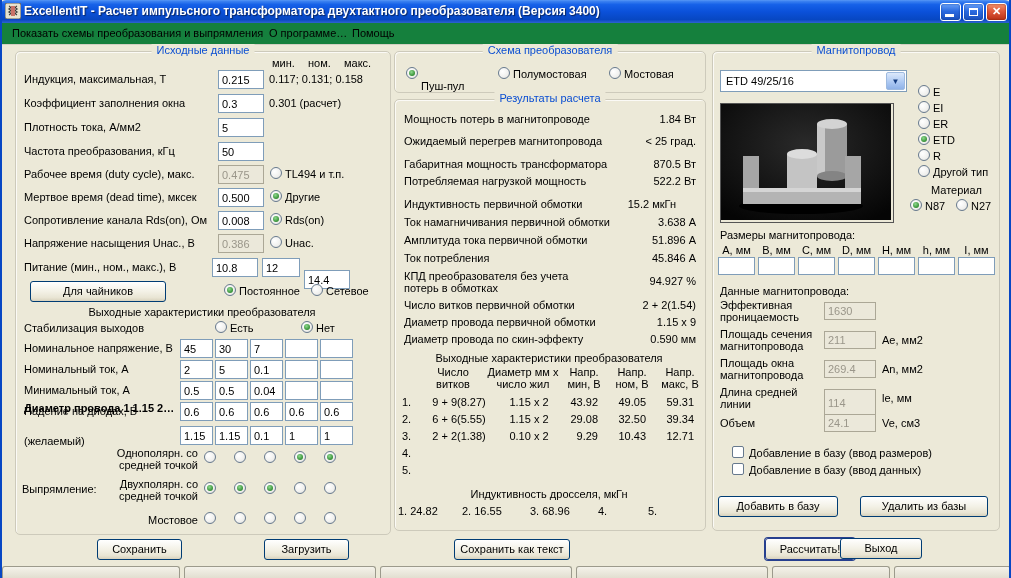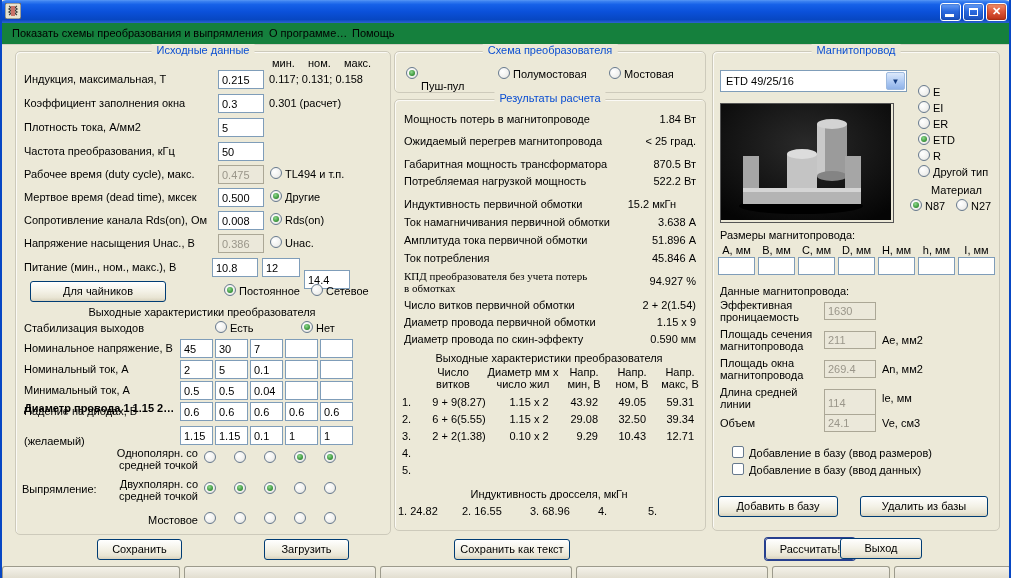--- a/index.html
+++ b/index.html
@@ -62,20 +62,21 @@
   <div class="titlebar">
     <span class="appicon">
       <svg width="16" height="16" viewBox="0 0 16 16">
         <rect x="0" y="0" width="16" height="16" rx="2" fill="#e8e4d0" stroke="#5a5a5a"></rect>
         <path d="M4 3 q3 1.5 0 3 q3 1.5 0 3 q3 1.5 0 3" stroke="#333" fill="none" stroke-width="1.2"></path>
         <path d="M12 3 q-3 1.5 0 3 q-3 1.5 0 3 q-3 1.5 0 3" stroke="#333" fill="none" stroke-width="1.2"></path>
         <line x1="7" y1="3" x2="7" y2="13" stroke="#a00" stroke-width="1"></line>
         <line x1="9" y1="3" x2="9" y2="13" stroke="#a00" stroke-width="1"></line>
       </svg>
     </span>
+    <span class="titletext">ExcellentIT - Расчет импульсного трансформатора двухтактного преобразователя (Версия 3400)</span>
     <span class="tbbtn" style="right:50px;">
         <i class="minbar"></i>
       </span>
     <span class="tbbtn" style="right:27px;">
         <i class="maxbox"></i>
       </span>
     <span class="tbbtn close" style="right:4px;">✕</span>
   </div>
 
   <div class="menubar">
@@ -229,21 +230,21 @@
   <span class="lbl" style="left:402px;top:175px;">Потребляемая нагрузкой мощность</span>
   <span class="lbl rt" style="left:574px;top:175px;width:120px;">522.2 Вт</span>
   <span class="lbl" style="left:402px;top:198px;">Индуктивность первичной обмотки</span>
   <span class="lbl rt" style="left:574px;top:198px;width:100px;">15.2 мкГн</span>
   <span class="lbl" style="left:402px;top:216px;">Ток намагничивания первичной обмотки</span>
   <span class="lbl rt" style="left:574px;top:216px;width:120px;">3.638 А</span>
   <span class="lbl" style="left:402px;top:234px;">Амплитуда тока первичной обмотки</span>
   <span class="lbl rt" style="left:574px;top:234px;width:120px;">51.896 А</span>
   <span class="lbl" style="left:402px;top:252px;text-align:center;">Ток потребления</span>
   <span class="lbl rt" style="left:574px;top:252px;width:120px;">45.846 А</span>
-  <div class="lblw" style="left:402px;top:270px;width:190px;font-family:Liberation Serif, serif;">КПД преобразователя без учета потерь в обмотках</div>
+  <div class="lblw" style="left:402px;top:270px;width:190px;">КПД преобразователя без учета потерь в обмотках</div>
   <span class="lbl rt" style="left:574px;top:275px;width:120px;">94.927 %</span>
   <span class="lbl" style="left:402px;top:299px;">Число витков первичной обмотки</span>
   <span class="lbl rt" style="left:574px;top:299px;width:120px;">2 + 2(1.54)</span>
   <span class="lbl" style="left:402px;top:316px;">Диаметр провода первичной обмотки</span>
   <span class="lbl rt" style="left:574px;top:316px;width:120px;">1.15 х 9</span>
   <span class="lbl" style="left:402px;top:333px;">Диаметр провода по скин-эффекту</span>
   <span class="lbl rt" style="left:574px;top:333px;width:120px;">0.590 мм</span>
 
   <div class="lbl ctr" style="left:392px;top:352px;width:310px;">Выходные характеристики преобразователя</div>
 

